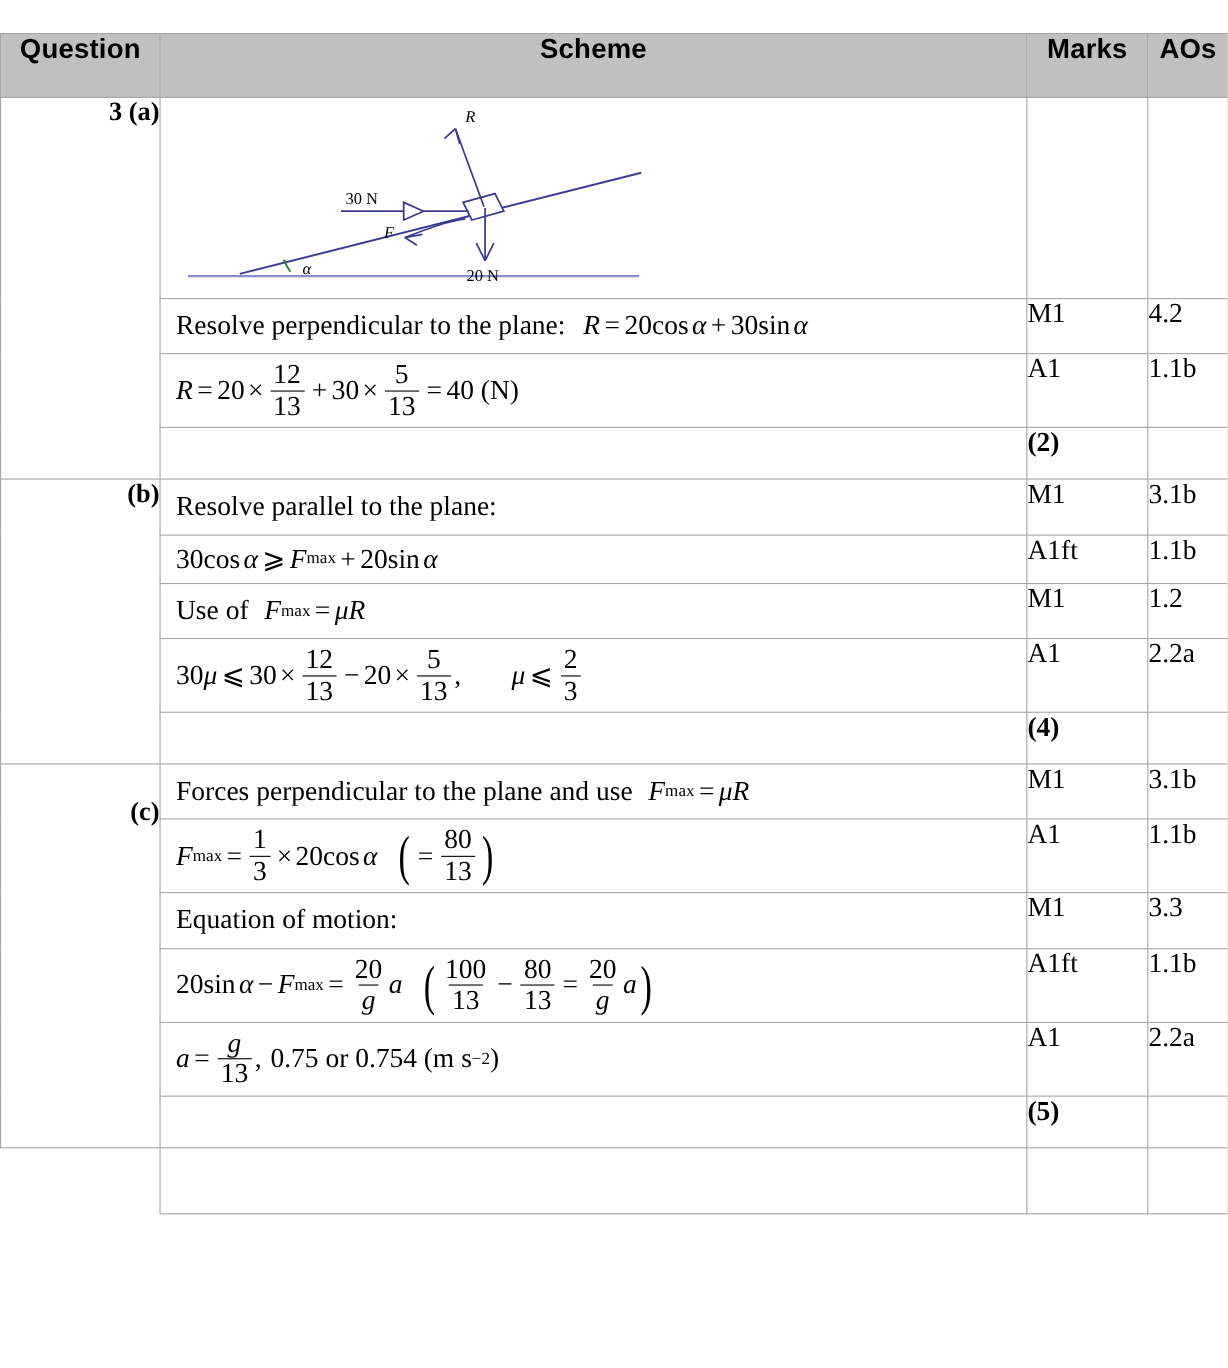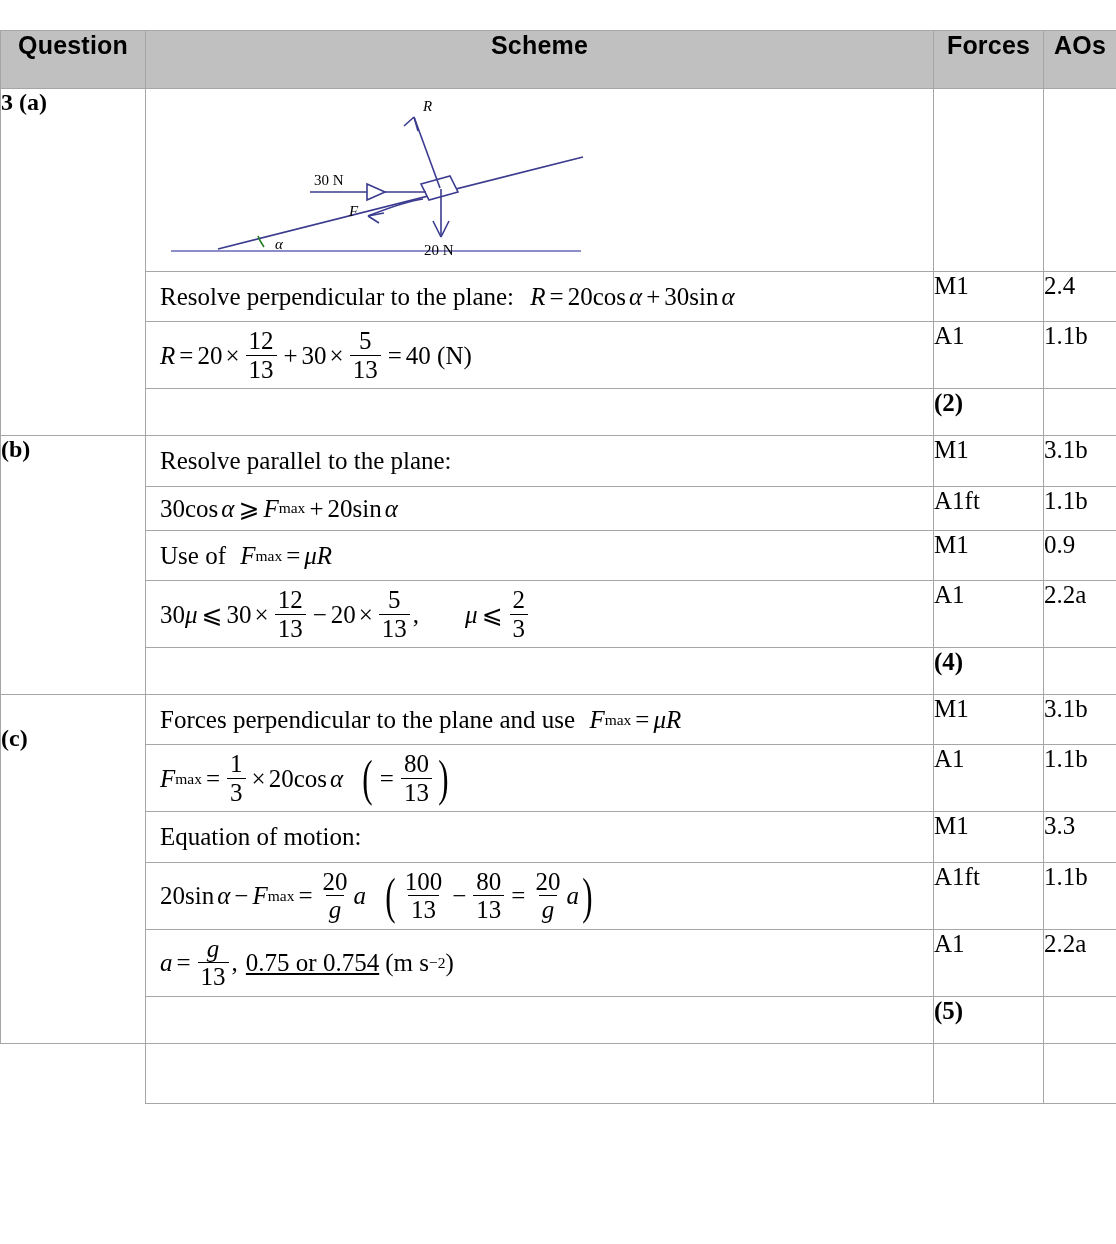--- a/index.html
+++ b/index.html
@@ -50,21 +50,21 @@
     letter-spacing: 0.2px;
   }
 
   col.c-question { width: 145px; }
   col.c-scheme   { width: 788px; }
   col.c-marks    { width: 110px; }
   col.c-aos      { width: 73px; }
 
   
   .qcell {
-    text-align: left;
+    text-align: right;
     font-weight: bold;
     font-size: 24px;
     padding-top: 18px;
     font-family: "Liberation Serif", serif;
   }
 
   .scheme-line {
     font-size: 25px;
     padding: 9px 0 9px 14px;
     line-height: 1.25;
@@ -150,21 +150,21 @@
       <col class="c-question">
       <col class="c-scheme">
       <col class="c-marks">
       <col class="c-aos">
     </colgroup>
 
     <thead>
       <tr>
         <th>Question</th>
         <th>Scheme</th>
-        <th>Forces</th>
+        <th>Marks</th>
         <th>AOs</th>
       </tr>
     </thead>
 
     <tbody>
 
       <tr>
         <td class="qcell" rowspan="4">3 (a)</td>
         <td class="diagram-cell">
           <svg class="diagram" width="786" height="180" viewBox="0 0 786 180">
@@ -220,21 +220,21 @@
               <span class="up">cos</span>
               <span class="it" style="margin-left:3px;">α</span>
               <span class="op">+</span>
               <span>30</span>
               <span class="up">sin</span>
               <span class="it" style="margin-left:3px;">α</span>
             </span>
           </div>
         </td>
         <td class="mcell">M1</td>
-        <td class="acell">2.4</td>
+        <td class="acell">4.2</td>
       </tr>
 
       <tr>
         <td>
           <div class="scheme-line math">
             <span class="mrow">
               <span class="it">R</span>
               <span class="op">=</span>
               <span>20</span>
               <span class="opn">×</span>
@@ -303,21 +303,21 @@
             <span class="mrow" style="margin-left:8px;">
               <span class="it">F</span>
               <span class="sub">max</span>
               <span class="op">=</span>
               <span class="it">μ</span>
               <span class="it">R</span>
             </span>
           </div>
         </td>
         <td class="mcell">M1</td>
-        <td class="acell">0.9</td>
+        <td class="acell">1.2</td>
       </tr>
 
       <tr>
         <td>
           <div class="scheme-line math">
             <span class="mrow">
               <span>30</span>
               <span class="it">μ</span>
               <span class="op">⩽</span>
               <span>30</span>
@@ -459,21 +459,21 @@
         <td>
           <div class="scheme-line math">
             <span class="mrow">
               <span class="it">a</span>
               <span class="op">=</span>
               <span class="frac">
                 <span class="num it">g</span>
                 <span class="den">13</span>
               </span>
               <span>,</span>
-              <span style="margin-left:8px;text-decoration:underline;">0.75 or 0.754</span>
+              <span style="margin-left:8px;">0.75 or 0.754</span>
               <span style="margin-left:6px;">(</span>
               <span>m s</span>
               <span class="sup">−2</span>
               <span>)</span>
             </span>
           </div>
         </td>
         <td class="mcell">A1</td>
         <td class="acell">2.2a</td>
       </tr>

